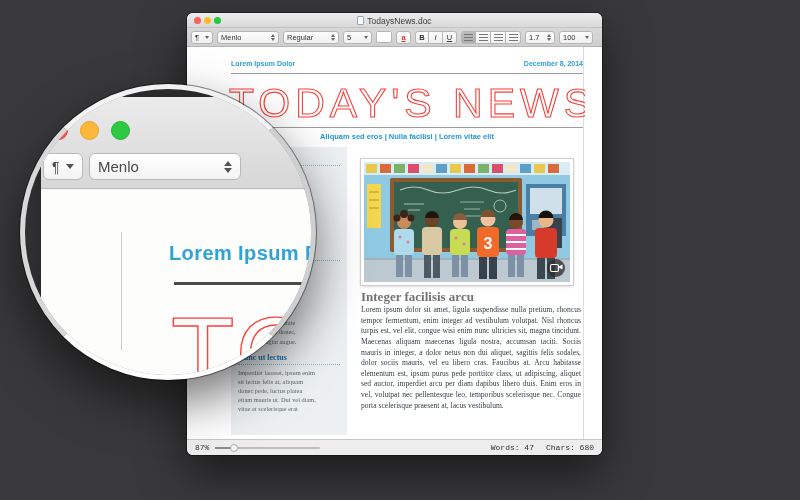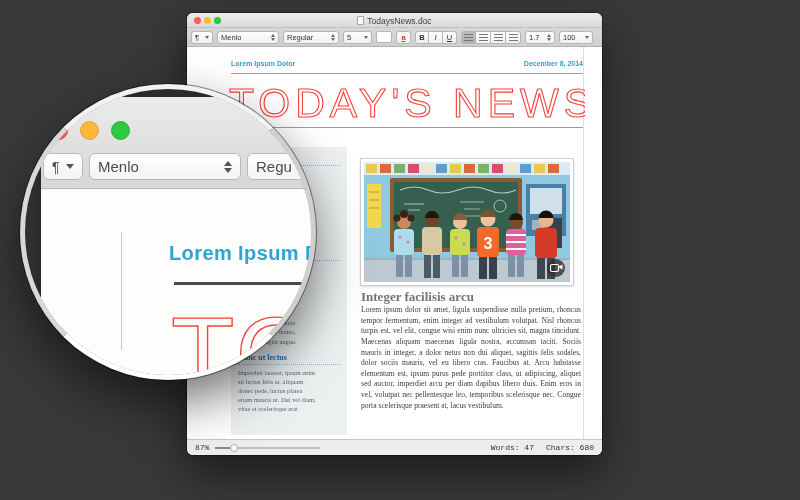--- a/index.html
+++ b/index.html
@@ -209,20 +209,21 @@
       <div class="page">
         <div class="masthead">
           <span>Lorem Ipsum Dolor</span>
           <span>December 8, 2014</span>
         </div>
         <div class="rule r1"></div>
         <svg class="headline" viewBox="0 0 356 50">
           <text x="0" y="41">TODAY'S NEWS</text>
         </svg>
         <div class="rule r2"></div>
+        <div class="subhead">Aliquam sed eros | Nulla facilisi | Lorem vitae elit</div>
 
         <div class="cols">
           <div class="side">
             <h3>Sit amet est</h3>
             <p><span>Vivamus nisl ac</span><br><span>dictum vulputatum</span><br><span>interdum quasi</span><br><span>et tempor amet</span><br><span>mattis</span><br><span>feugiat nunc</span><br><span>ligula risus</span><br><span>vitae lectus.</span></p>
             <h3>Aliquam nunc</h3>
             <p><span>Lorem quis amet</span><br><span>Vehicula sed,</span><br><span>nunc ullamcorper</span><br><span>et consequat ut</span><br><span>aliquam amet est,</span><br><span>id maecenas mauris</span><br><span>leo pharetra, vulputate</span><br><span>quis. Ad ornare donec,</span><br><span>fringilla feugiat augue.</span></p>
             <h3>Nunc ut lectus</h3>
             <p><span>Imperdiet laoreet, ipsum enim</span><br><span>sit lectus felis at, aliquam</span><br><span>donec pede, luctus platea</span><br><span>etiam mauris ut. Dui vel diam,</span><br><span>vitae et scelerisque erat</span></p>
           </div>
@@ -354,23 +355,20 @@
           <span>¶</span>
           <span class="mchev1"></span>
         </div>
         <div class="mbtn mb-font">
           <span>Menlo</span>
           <span class="mchev2">
               <i class="up"></i>
               <i class="dn"></i>
             </span>
         </div>
-        <div class="mbtn mb-style">
-          <span>Regu</span>
-        </div>
       </div>
       <div class="mag-doc">
         <div class="mvline"></div>
         <div class="mlorem">Lorem Ipsum Dolo</div>
         <div class="mrule"></div>
         <svg class="mtod" viewBox="0 0 210 100">
           <text x="0" y="92">TOD</text>
         </svg>
       </div>
     </div>

